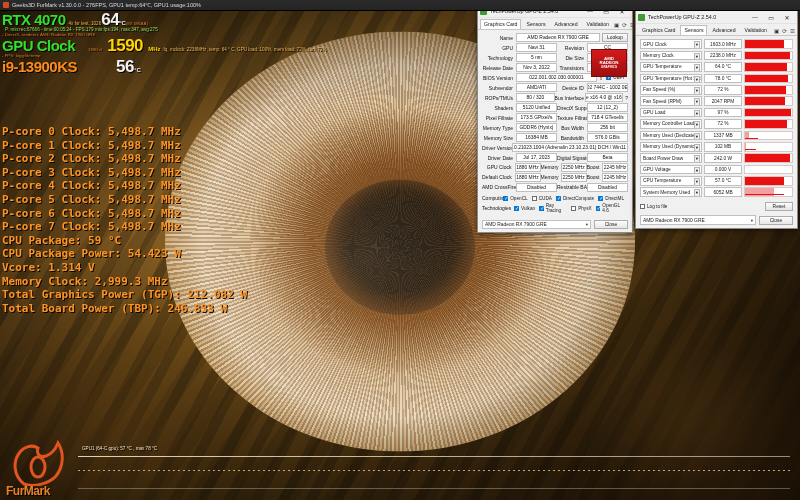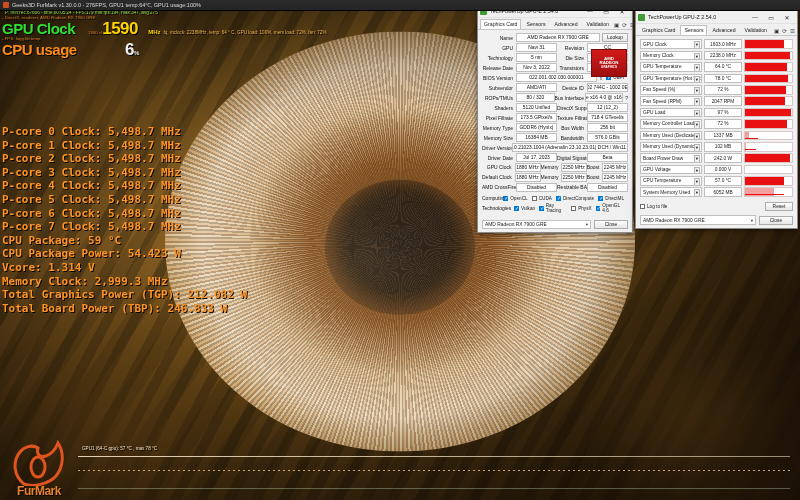--- a/index.html
+++ b/index.html
@@ -102,21 +102,21 @@
     font-family:"DejaVu Sans Mono", monospace;
     font-size:11px; line-height:13.6px; font-weight:bold;
     color:#ff9426; text-shadow:1px 1px 0 rgba(0,0,0,.9);
     white-space:pre;
   }
 
   
   #furmark-bottom { position:absolute; left:0; bottom:0; width:800px; height:62px; z-index:35; }
   #fm-logo { position:absolute; left:6px; bottom:2px; width:66px; height:58px; }
   #fm-logo .fm-text {
-    position:absolute; left:0; bottom:0; width:66px; text-align:center;
+    position:absolute; left:0; bottom:0; width:66px; text-align:left;
     font-size:12px; font-weight:bold; color:#e8822a; letter-spacing:-.5px;
     text-shadow:1px 1px 0 #000; font-family:"Liberation Sans", sans-serif;
   }
   #fm-graph { position:absolute; left:78px; bottom:4px; width:712px; height:52px; }
   .graph-label {
     position:absolute; left:4px; top:2px; font-size:4.6px; color:#efe0c2;
     text-shadow:1px 1px 0 #000; white-space:nowrap;
   }
   .graph-line { position:absolute; left:0; width:100%; height:1px; }
 
@@ -194,39 +194,46 @@
   <div class="bg-vignette"></div>
 </div>
 
 <div id="win-titlebar">
   <span class="tb-ico"></span>
   <span>Geeks3D FurMark v1.30.0.0 - 276FPS, GPU1 temp:64℃, GPU1 usage:100%</span>
 </div>
 
 <div id="osd">
 
+  <div class="osd-row">
+    <span class="osd-big-lbl">RTX 4070</span>
+    <span class="osd-sub">4x fsr test, 1026</span>
+    <span class="osd-big-val w">64</span>
+    <span class="osd-unit w">°C</span>
+    <span class="osd-tiny">(8X MSAA)</span>
+  </div>
 
   <div class="osd-row">
     <span class="osd-sub grn">P: min:rec:67666 - time:00:05:24 - FPS:179 min:fps:194, max:347, avg:275</span>
   </div>
 
   <div id="osd-rows">
       <div class="osd-tiny">- DirectX, renderer, AMD Radeon RX 7900 GRE</div>
       <div class="osd-row">
         <span class="osd-big-lbl" style="min-width:86px">GPU Clock</span>
         <span class="osd-tiny">1880 cl</span>
-        <span class="osd-big-val" style="min-width:46px;text-align:left">1590</span>
+        <span class="osd-big-val" style="min-width:46px;text-align:center">1590</span>
         <span class="osd-unit">MHz</span>
         <span class="osd-sub">fq, mclock: 2238MHz, temp: 64 ° C, GPU load: 100%, mem load: 72%, fan: 72%</span>
       </div>
       <div class="osd-tiny">- FPS: logg:lib:temp</div>
       <div class="osd-row">
-        <span class="osd-big-lbl orange" style="min-width:86px">CPU usage</span>
-        <span class="osd-big-val w" style="min-width:46px;text-align:right">6</span>
-        <span class="osd-unit w">%</span>
+        <span class="osd-big-lbl orange" style="min-width:86px">i9-13900KS</span>
+        <span class="osd-big-val w" style="min-width:46px;text-align:right">56</span>
+        <span class="osd-unit w">°C</span>
       </div>
     </div>
 </div>
 
 <div id="hw-block">P-core 0 Clock: 5,498.7 MHz
 P-core 1 Clock: 5,498.7 MHz
 P-core 2 Clock: 5,498.7 MHz
 P-core 3 Clock: 5,498.7 MHz
 P-core 4 Clock: 5,498.7 MHz
 P-core 5 Clock: 5,498.7 MHz

